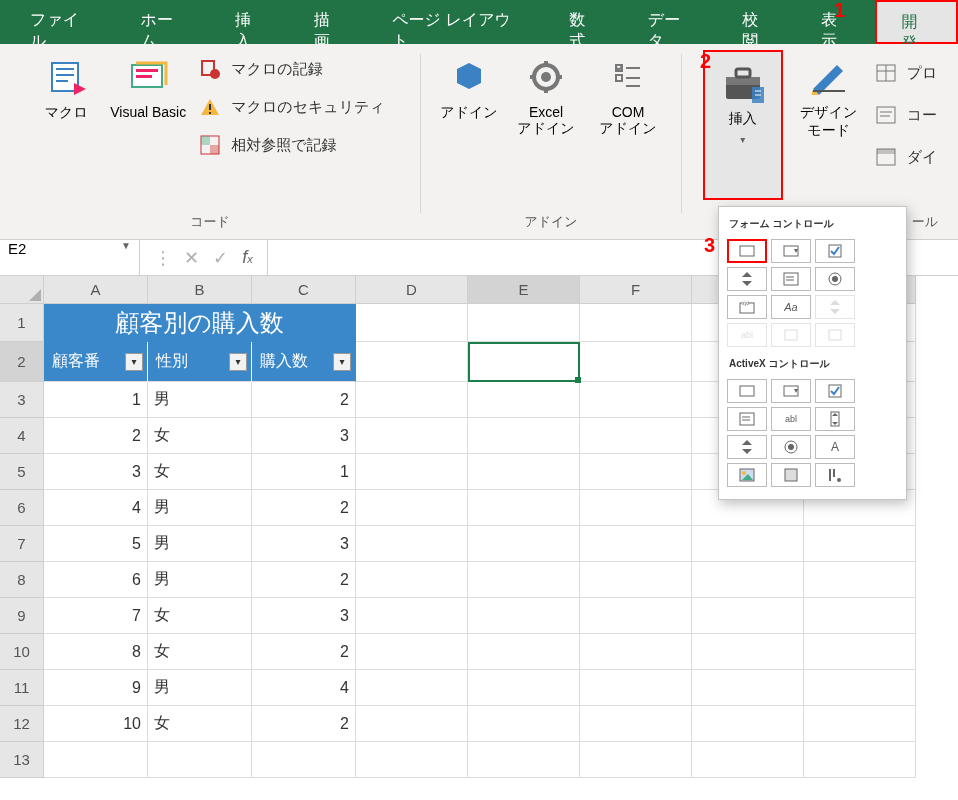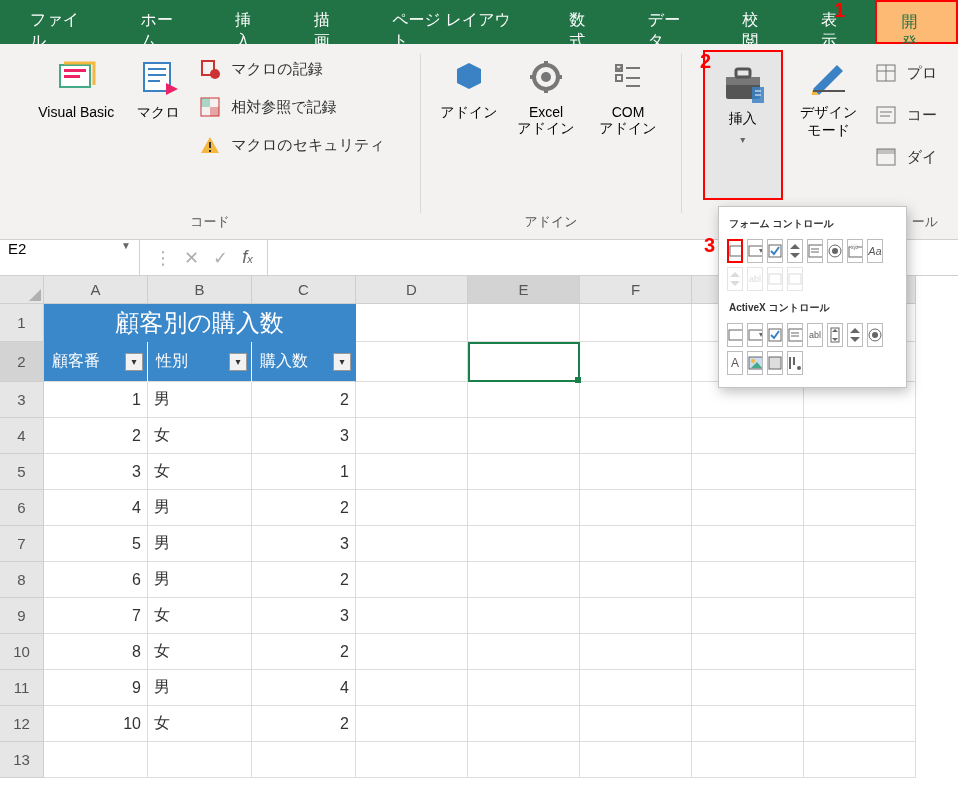--- a/index.html
+++ b/index.html
@@ -21,21 +21,21 @@
     color: #fff;
     font-size: 16px;
     padding-left: 6px;
     position: relative;
   }
   .ribbon-tab {
     padding: 10px 24px 10px;
     cursor: pointer;
   }
   .ribbon-tab.active {
-    background: #fdba74;
+    background: #e5e5e5;
     color: #217346;
     border: 2px solid #ff0000;
   }
   .annot {
     position: absolute;
     color: #ff0000;
     font-weight: bold;
     font-size: 20px;
     z-index: 200;
   }
@@ -139,21 +139,21 @@
     padding: 6px 2px;
     color: #333;
   }
   .ctrl-grid {
     display: flex;
     flex-wrap: wrap;
     gap: 4px;
     padding: 2px 0 4px;
   }
   .ctrl-cell {
-    width: 16px; height: 24px;
+    width: 40px; height: 24px;
     border: 1px solid #bcbcbc;
     display: flex; align-items: center; justify-content: center;
     font-size: 13px;
     color: #5a5a5a;
     cursor: pointer;
     background: #fff;
   }
   .ctrl-cell.highlight {
     border: 2px solid #ff0000;
   }
@@ -270,72 +270,72 @@
   <div class="ribbon-tab">校閲</div>
   <div class="ribbon-tab">表示</div>
   <div class="ribbon-tab active">開発</div>
   <span class="annot" style="top:-1px; left:834px;">1</span>
 </div>
 
 <div class="ribbon-body">
 
   <div class="ribbon-group" style="width:420px;">
     <div class="group-content">
-      <div class="big-btn">
-        <div class="icon-box">
-          <svg width="40" height="36" viewBox="0 0 40 36">
-              <rect x="4" y="6" width="30" height="22" fill="#fff" stroke="#4a8" stroke-width="2"></rect>
-              <path d="M8 4 L38 4 L38 26" fill="none" stroke="#f4b740" stroke-width="3"></path>
-              <rect x="8" y="10" width="22" height="3" fill="#e26"></rect>
-              <rect x="8" y="16" width="16" height="3" fill="#e26"></rect>
-            </svg>
-        </div>
-        <span>Visual Basic</span>
-      </div>
       <div class="big-btn" style="width:62px;">
         <div class="icon-box">
           <svg width="40" height="36" viewBox="0 0 40 36">
               <rect x="6" y="4" width="26" height="28" fill="#fff" stroke="#3b82c4" stroke-width="2"></rect>
               <line x1="10" y1="10" x2="28" y2="10" stroke="#3b82c4" stroke-width="2"></line>
               <line x1="10" y1="16" x2="28" y2="16" stroke="#3b82c4" stroke-width="2"></line>
               <line x1="10" y1="22" x2="22" y2="22" stroke="#3b82c4" stroke-width="2"></line>
               <polygon points="28,24 40,30 28,36" fill="#e26"></polygon>
             </svg>
         </div>
         <span>マクロ</span>
       </div>
+      <div class="big-btn">
+        <div class="icon-box">
+          <svg width="40" height="36" viewBox="0 0 40 36">
+              <rect x="4" y="6" width="30" height="22" fill="#fff" stroke="#4a8" stroke-width="2"></rect>
+              <path d="M8 4 L38 4 L38 26" fill="none" stroke="#f4b740" stroke-width="3"></path>
+              <rect x="8" y="10" width="22" height="3" fill="#e26"></rect>
+              <rect x="8" y="16" width="16" height="3" fill="#e26"></rect>
+            </svg>
+        </div>
+        <span>Visual Basic</span>
+      </div>
       <div class="small-row-group">
         <div class="small-btn">
           <span class="small-icon">
             <svg width="20" height="20">
                 <rect x="2" y="2" width="12" height="14" fill="none" stroke="#c33" stroke-width="2"></rect>
                 <circle cx="15" cy="15" r="5" fill="#c33"></circle>
               </svg>
           </span>
           <span>マクロの記録</span>
         </div>
         <div class="small-btn">
           <span class="small-icon">
             <svg width="20" height="20">
+                <polygon points="10,2 19,18 1,18" fill="#f4b740"></polygon>
+                <rect x="9" y="7" width="2" height="6" fill="#333"></rect>
+                <rect x="9" y="15" width="2" height="2" fill="#333"></rect>
+              </svg>
+          </span>
+          <span>マクロのセキュリティ</span>
+        </div>
+        <div class="small-btn">
+          <span class="small-icon">
+            <svg width="20" height="20">
                 <rect x="1" y="1" width="18" height="18" fill="none" stroke="#c33" stroke-width="1"></rect>
                 <rect x="1" y="1" width="9" height="9" fill="#4a8" opacity=".4"></rect>
                 <rect x="10" y="10" width="9" height="9" fill="#c33" opacity=".4"></rect>
               </svg>
           </span>
           <span>相対参照で記録</span>
-        </div>
-        <div class="small-btn">
-          <span class="small-icon">
-            <svg width="20" height="20">
-                <polygon points="10,2 19,18 1,18" fill="#f4b740"></polygon>
-                <rect x="9" y="7" width="2" height="6" fill="#333"></rect>
-                <rect x="9" y="15" width="2" height="2" fill="#333"></rect>
-              </svg>
-          </span>
-          <span>マクロのセキュリティ</span>
         </div>
       </div>
     </div>
     <div class="group-label">コード</div>
   </div>
 
   <div class="ribbon-sep"></div>
 
   <div class="ribbon-group" style="width:260px;">
     <div class="group-content">

